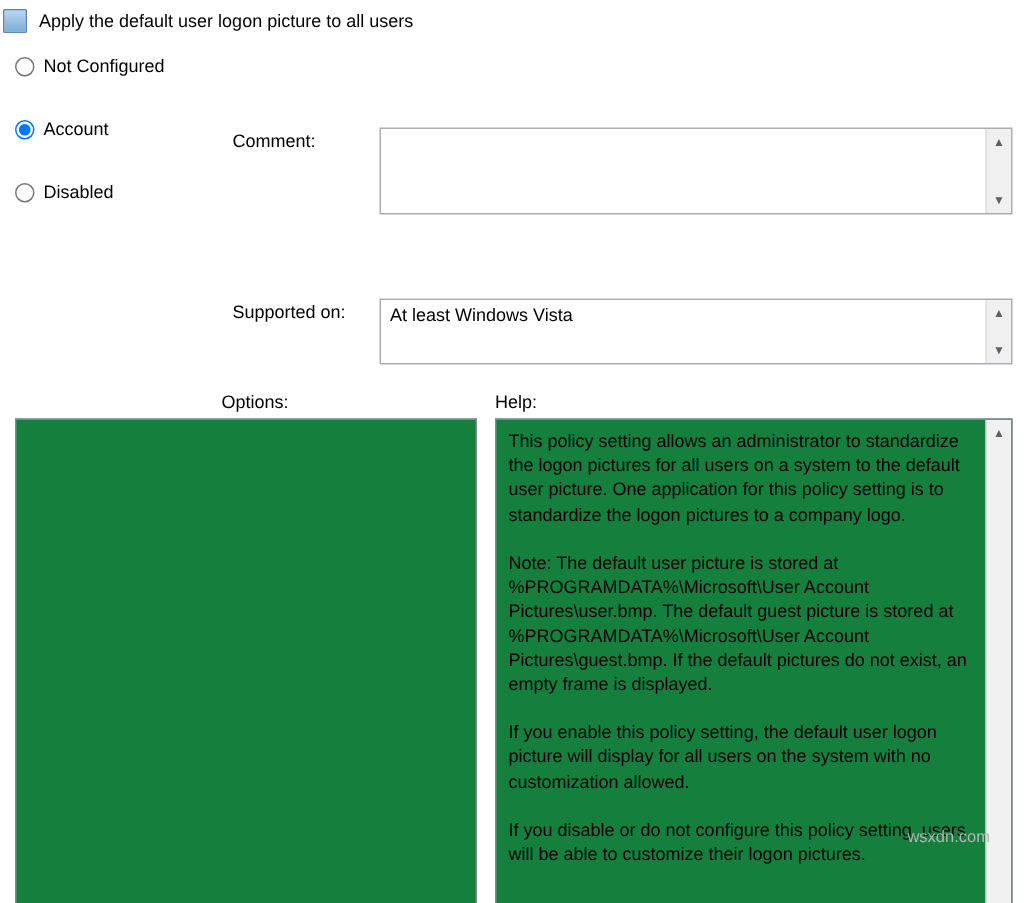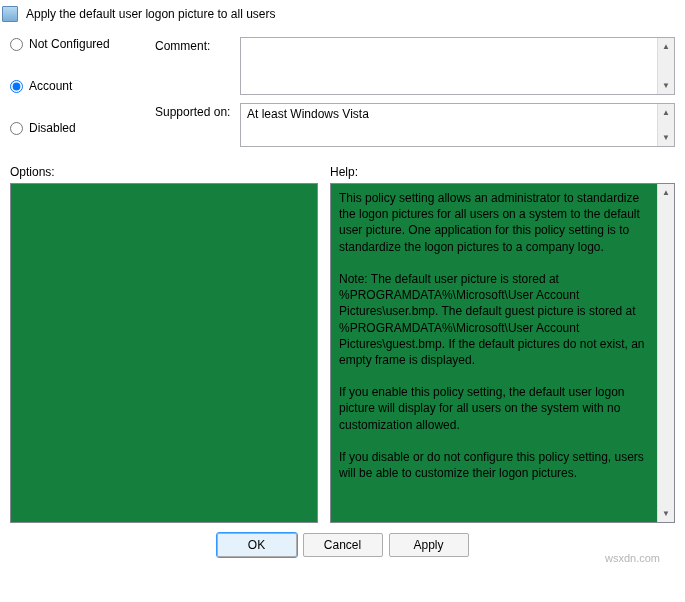--- a/index.html
+++ b/index.html
@@ -70,21 +70,22 @@
       cursor: pointer;
     }
     .comment-area {
       flex: 1;
       display: flex;
       flex-direction: column;
       gap: 8px;
     }
     .field-row {
       display: flex;
-      gap: 0;
+      gap: 13px;
+      margin-top: 48px;
     }
     .field-label {
       width: 85px;
       padding-top: 2px;
     }
     .scroll-box {
       flex: 1;
       border: 1px solid #abadb3;
       background: #fff;
       position: relative;
@@ -115,21 +116,21 @@
       align-items: center;
       justify-content: center;
       font-size: 8px;
       color: #606060;
       cursor: pointer;
     }
     .labels-row {
       display: flex;
       padding: 8px 10px 4px 10px;
     }
-    .label-left { width: 320px; }
+    .label-left { width: 320px; text-align: center; }
     .label-right { flex: 1; }
     .panes-row {
       display: flex;
       padding: 0 10px 0 10px;
       gap: 12px;
       height: 340px;
     }
     .pane {
       border: 1px solid #828790;
       background: #15803d;

